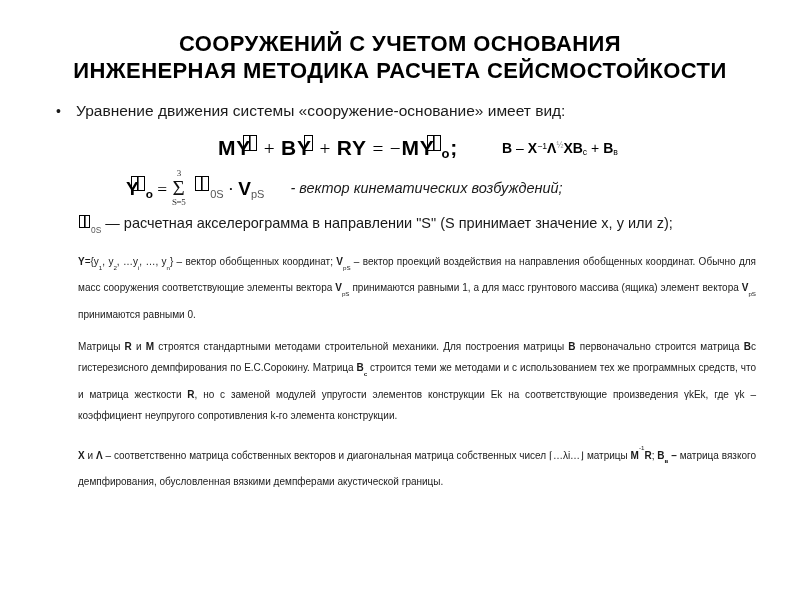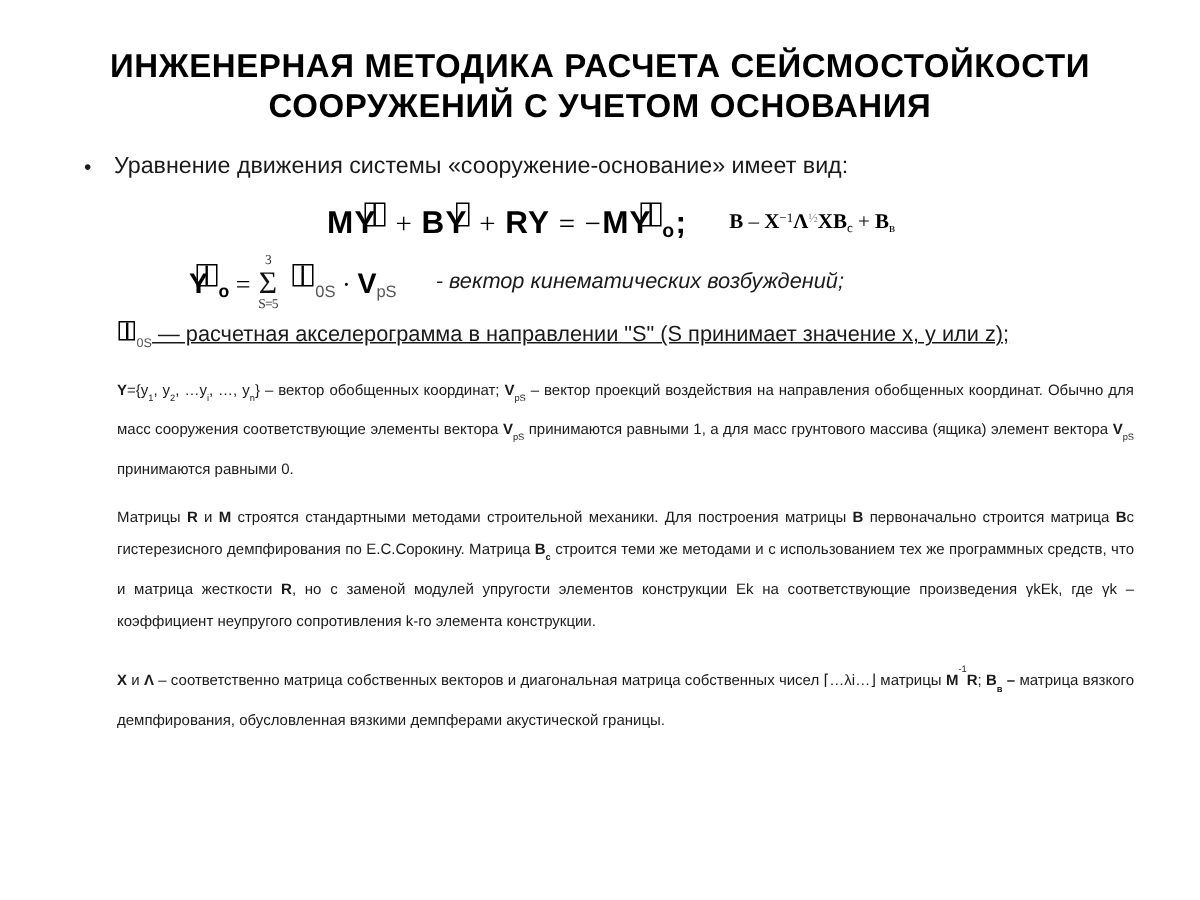--- a/index.html
+++ b/index.html
@@ -11,31 +11,31 @@
   .title{margin:30px 36px 0;text-align:center;font-weight:700;font-size:22px;
          line-height:27px;letter-spacing:0.4px;color:#000;}
   .tline{display:block;}
   
   .bullet-row{display:flex;align-items:flex-start;margin:17px 40px 0 56px;
               font-size:15.5px;line-height:20px;color:#1a1a1a;}
   .bullet{width:20px;flex:0 0 20px;font-size:14px;}
   
   .eq-row{display:flex;align-items:center;margin:14px 0 0 218px;}
   .eq-main{font-size:21px;font-weight:400;letter-spacing:0.8px;white-space:nowrap;color:#000;}
-  .eq-damping{font-family:Liberation Serif, serif;font-size:14px;margin-left:28px;
+  .eq-damping{font-family:Liberation Sans, sans-serif;font-size:14px;margin-left:44px;
               white-space:nowrap;color:#000;}
   .eq2-row{display:flex;align-items:center;margin:8px 0 0 126px;}
   .eq2-lhs,.eq2-rhs{font-size:19px;white-space:nowrap;color:#000;}
   .eq2-rhs{margin-left:4px;}
   .eq2-caption{font-size:14.5px;margin-left:26px;color:#1a1a1a;font-style:italic;}
   .sigma-block{display:inline-flex;flex-direction:column;align-items:center;
                font-family:"Liberation Serif",serif;margin:0 5px;line-height:1;}
   .sig-top,.sig-bot{font-size:9px;color:#333;letter-spacing:-0.5px;}
   .sig-mid{font-size:21px;line-height:20px;}
-  .accel-row{margin:7px 40px 0 78px;font-size:14.5px;line-height:19px;color:#1a1a1a;text-decoration:underline;}
+  .accel-row{margin:7px 40px 0 78px;font-size:14.5px;line-height:19px;color:#1a1a1a;}
   
   .para{margin:11px 44px 0 78px;font-size:10px;line-height:21px;
         text-align:justify;color:#1a1a1a;}
   
   .sg-p{}
   .sg-b{font-weight:700;}
   .sg-o{font-family:"Liberation Serif",serif;font-weight:400;font-size:92%;}
   .sg-sub{font-size:62%;vertical-align:-22%;}
   .sg-sup{font-size:62%;vertical-align:42%;}
   .sg-bsub{font-size:62%;vertical-align:-22%;font-weight:700;}
@@ -50,22 +50,22 @@
   .standalone .sg-bx,.standalone .sg-bx2{margin-left:1px;}
   .accel-row .sg-bx2{height:13px;width:11px;vertical-align:0px;}
   .eq2-lhs .sg-bx2,.eq2-rhs .sg-bx2{height:15px;}
 </style>
 </head>
 <body>
 
 <div class="slide">
 
   <h1 class="title">
+    <span class="tline">СООРУЖЕНИЙ С УЧЕТОМ ОСНОВАНИЯ</span>
     <span class="tline">ИНЖЕНЕРНАЯ МЕТОДИКА РАСЧЕТА СЕЙСМОСТОЙКОСТИ</span>
-    <span class="tline">СООРУЖЕНИЙ С УЧЕТОМ ОСНОВАНИЯ</span>
   </h1>
 
   <div class="bullet-row">
     <span class="bullet">•</span>
     <span class="bullet-text">Уравнение движения системы «сооружение-основание» имеет вид:</span>
   </div>
 
   <div class="eq-row">
     <div class="eq-main"><span class="sg-b">M</span><span class="sg-b">Y</span><span class="sg-bx2"></span><span class="sg-o"> + </span><span class="sg-b">B</span><span class="sg-b">Y</span><span class="sg-bx"></span><span class="sg-o"> + </span><span class="sg-b">R</span><span class="sg-b">Y</span><span class="sg-o"> = −</span><span class="sg-b">M</span><span class="sg-b">Y</span><span class="sg-bx2"></span><span class="sg-bsub">o</span><span class="sg-b">;</span></div>
     <div class="eq-damping"><span class="sg-b">B</span><span class="sg-p"> – </span><span class="sg-b">X</span><span class="sg-sup">−1</span><span class="sg-b">Λ</span><span class="sg-supg">½</span><span class="sg-b">X</span><span class="sg-b">B</span><span class="sg-sub">c</span><span class="sg-p"> + </span><span class="sg-b">B</span><span class="sg-sub">в</span></div>

